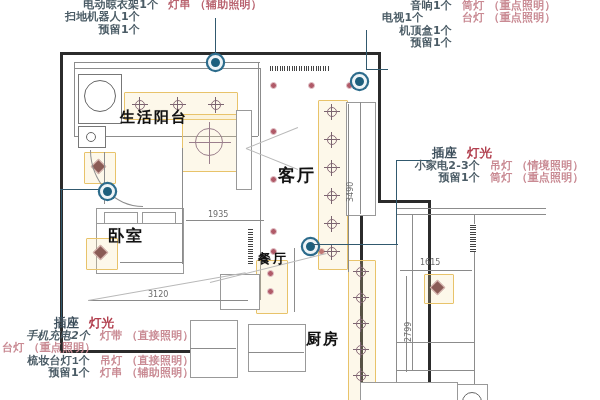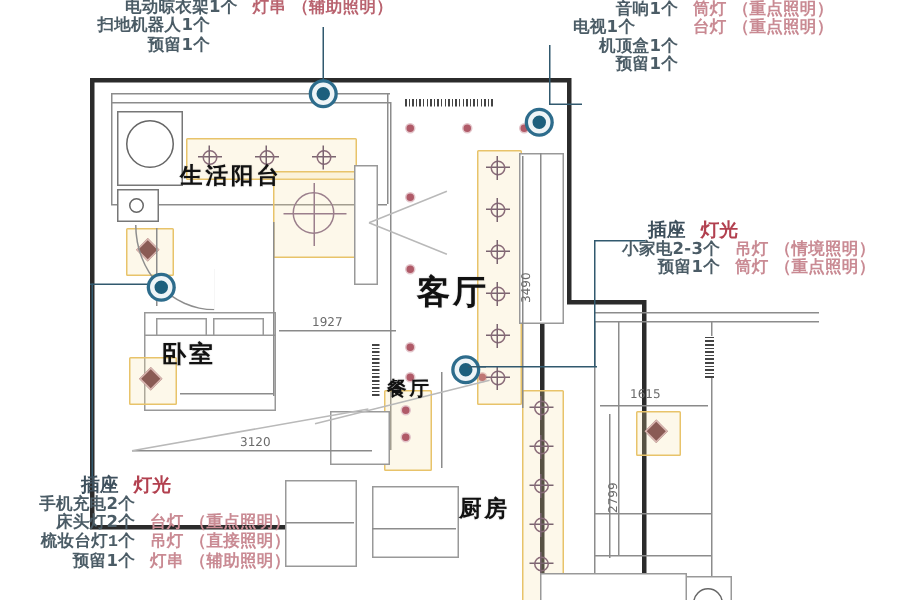--- a/index.html
+++ b/index.html
@@ -231,27 +231,27 @@
     <div class="dimline h" style="left:340px;top:218px;width:72px;"></div>
     <div class="dimline v" style="left:346px;top:224px;height:96px;"></div>
 
     <div class="vthin h" style="left:186px;top:96px;width:56px;transform:rotate(-22deg);transform-origin:left center;"></div>
     <div class="vthin h" style="left:186px;top:96px;width:56px;transform:rotate(22deg);transform-origin:left center;"></div>
     <div class="vthin h" style="left:150px;top:230px;width:120px;transform:rotate(-14deg);transform-origin:left center;"></div>
     <div class="vthin h" style="left:28px;top:248px;width:160px;transform:rotate(-10deg);transform-origin:left center;"></div>
 
     <div class="room-label" style="left:60px;top:56px;font-size:15px;">生活阳台</div>
     <div class="room-label" style="left:48px;top:174px;font-size:16px;">卧室</div>
-    <div class="room-label" style="left:218px;top:128px;font-size:22px;">客厅</div>
+    <div class="room-label" style="left:218px;top:112px;font-size:17px;">客厅</div>
     <div class="room-label" style="left:198px;top:198px;font-size:13px;">餐厅</div>
     <div class="room-label" style="left:246px;top:278px;font-size:15px;">厨房</div>
 
     <div class="dim vert" style="left:286px;top:150px;">3490</div>
-    <div class="dim" style="left:148px;top:158px;">1927</div>
-    <div class="dim" style="left:100px;top:238px;">3120</div>
+    <div class="dim" style="left:148px;top:158px;">1935</div>
+    <div class="dim" style="left:88px;top:238px;">3120</div>
     <div class="dim" style="left:360px;top:206px;">1615</div>
     <div class="dim vert" style="left:344px;top:290px;">2799</div>
   </div>
 
   <div class="leader vline" style="left:215px;top:18px;height:40px;"></div>
   <div class="dot" style="left:208px;top:55px;width:9px;height:9px;"></div>
 
   <div class="leader vline" style="left:366px;top:30px;height:40px;"></div>
   <div class="leader hline" style="left:366px;top:69px;width:22px;"></div>
   <div class="dot" style="left:352px;top:74px;width:9px;height:9px;"></div>
@@ -310,24 +310,24 @@
       <span class="light">筒灯 （重点照明）</span>
     </div>
   </div>
 
   <div class="anno" style="left:2px;top:316px;width:230px;">
     <div class="hdr-row" style="padding-left:52px;">
       <span class="hdr-socket">插座</span>
       <span class="hdr-light">灯光</span>
     </div>
     <div class="hdr-row">
-      <span class="socket" style="width:88px;text-align:right;">手机充电2个</span>
-    </div>
-    <div class="hdr-row">
-      <span class="socket" style="width:88px;text-align:right;">床头灯2个</span>
+      <span class="socket" style="width:88px;text-align:right;font-style:italic;">手机充电2个</span>
+      <span class="light">灯带 （直接照明）</span>
+    </div>
+    <div class="hdr-row">
       <span class="light">台灯 （重点照明）</span>
     </div>
     <div class="hdr-row">
       <span class="socket" style="width:88px;text-align:right;font-family:Liberation Mono, monospace;">梳妆台灯1个</span>
       <span class="light">吊灯 （直接照明）</span>
     </div>
     <div class="hdr-row">
       <span class="socket" style="width:88px;text-align:right;">预留1个</span>
       <span class="light">灯串 （辅助照明）</span>
     </div>

